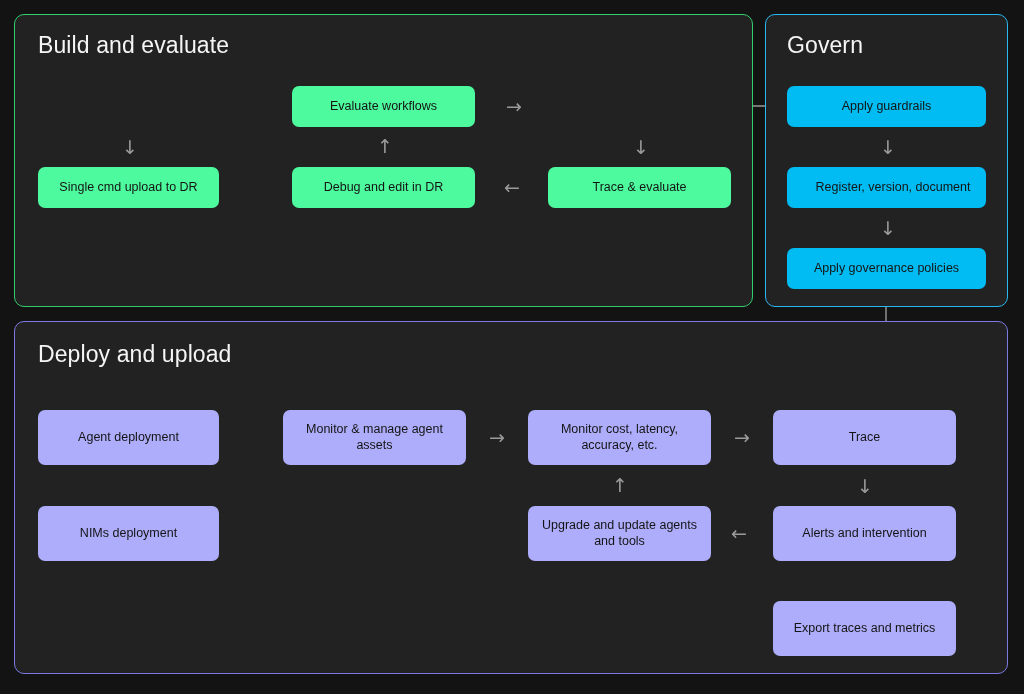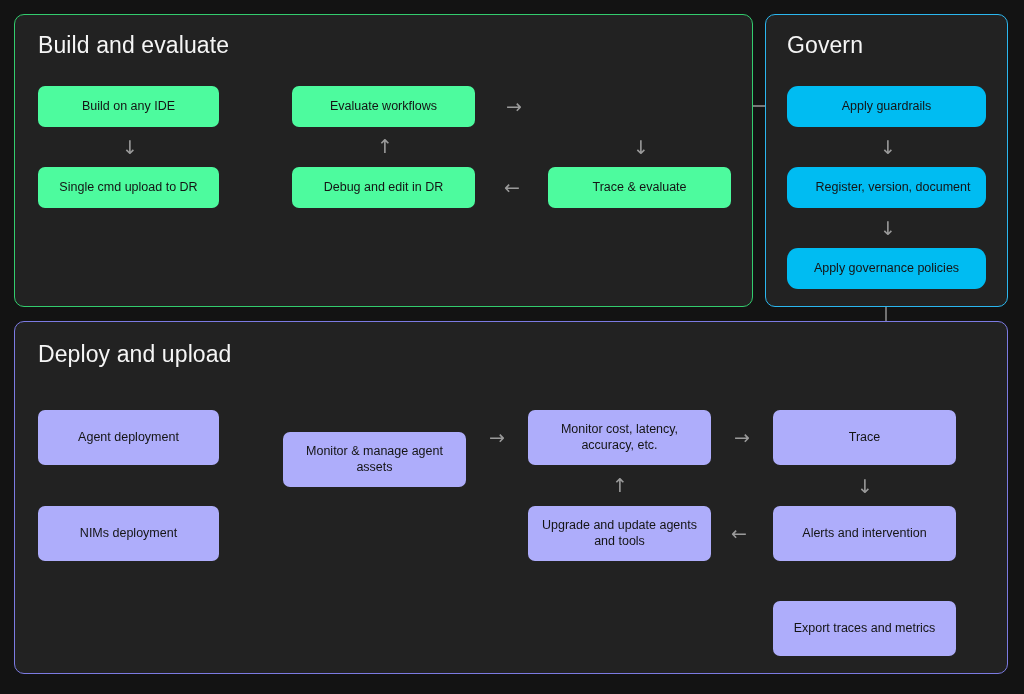--- a/index.html
+++ b/index.html
@@ -57,21 +57,21 @@
     align-items:center;
     justify-content:center;
     text-align:center;
     color:var(--node-text);
     font-size:12.5px;
     line-height:1.22;
     font-weight:400;
     padding:4px 8px;
   }
   .node.green{background:var(--green);}
-  .node.blue{background:var(--blue);border-radius:11px;}
+  .node.blue{background:var(--blue);}
   .node.purple{background:var(--purple);}
 
   
   .glyph{
     position:absolute;
     color:var(--arrow);
     font-size:19px;
     line-height:1;
     font-family:"DejaVu Sans",sans-serif;
     user-select:none;
@@ -108,23 +108,20 @@
     <path d="M 238 533 L 256 533 L 256 437 L 271 437"></path>
     <path d="M 265 432 L 271 437 L 265 442"></path>
 
     <path d="M 971 437 L 984 437 L 984 629 L 971 629" stroke-dasharray="6 6"></path>
     <path d="M 977 623 L 971 629 L 977 635"></path>
   </svg>
 
   <div class="panel green" style="left:14px;top:14px;width:739px;height:293px;"></div>
   <div class="panel-title" style="left:38px;top:32px;">Build and evaluate</div>
 
-  <div class="node green" style="left:38px;top:86px;width:181px;height:41px;">
-    <span>Build on any IDE</span>
-  </div>
   <div class="node green" style="left:38px;top:167px;width:181px;height:41px;">
     <span>Single cmd upload to DR</span>
   </div>
   <div class="glyph" style="left:122px;top:138px;">↓</div>
 
   <div class="node green" style="left:292px;top:86px;width:183px;height:41px;">
     <span>Evaluate workflows</span>
   </div>
   <div class="node green" style="left:292px;top:167px;width:183px;height:41px;">
     <span>Debug and edit in DR</span>
@@ -159,21 +156,21 @@
   <div class="panel purple" style="left:14px;top:321px;width:994px;height:353px;"></div>
   <div class="panel-title" style="left:38px;top:341px;">Deploy and upload</div>
 
   <div class="node purple" style="left:38px;top:410px;width:181px;height:55px;">
     <span>Agent deployment</span>
   </div>
   <div class="node purple" style="left:38px;top:506px;width:181px;height:55px;">
     <span>NIMs deployment</span>
   </div>
 
-  <div class="node purple" style="left:283px;top:432px;width:183px;height:55px;">
+  <div class="node purple" style="left:283px;top:410px;width:183px;height:55px;">
     <span>Monitor &amp; manage agent assets</span>
   </div>
 
   <div class="glyph" style="left:489px;top:428px;">→</div>
 
   <div class="node purple" style="left:528px;top:410px;width:183px;height:55px;justify-content:center;">
     <span>Monitor cost, latency, accuracy, etc.</span>
   </div>
   <div class="node purple" style="left:528px;top:506px;width:183px;height:55px;">
     <span>Upgrade and update agents and tools</span>

